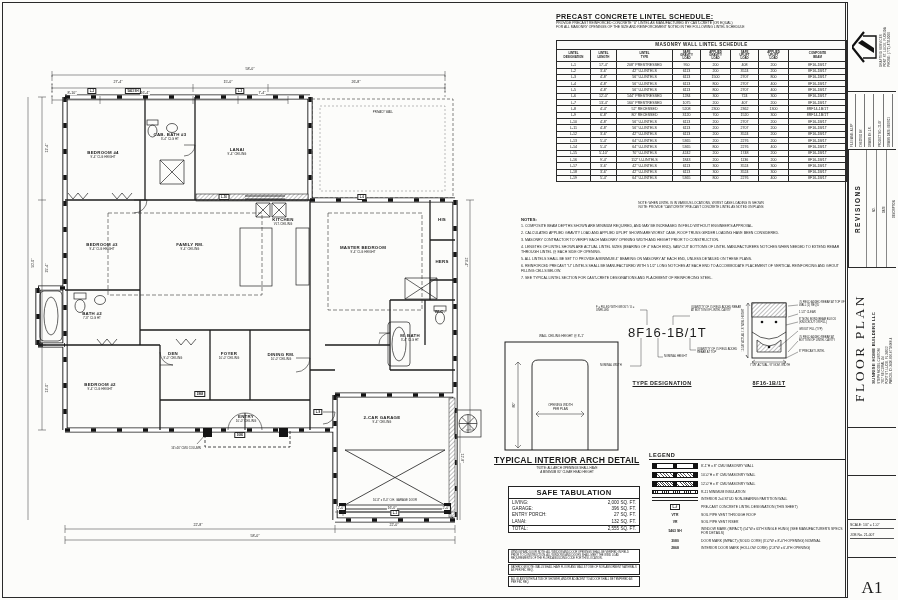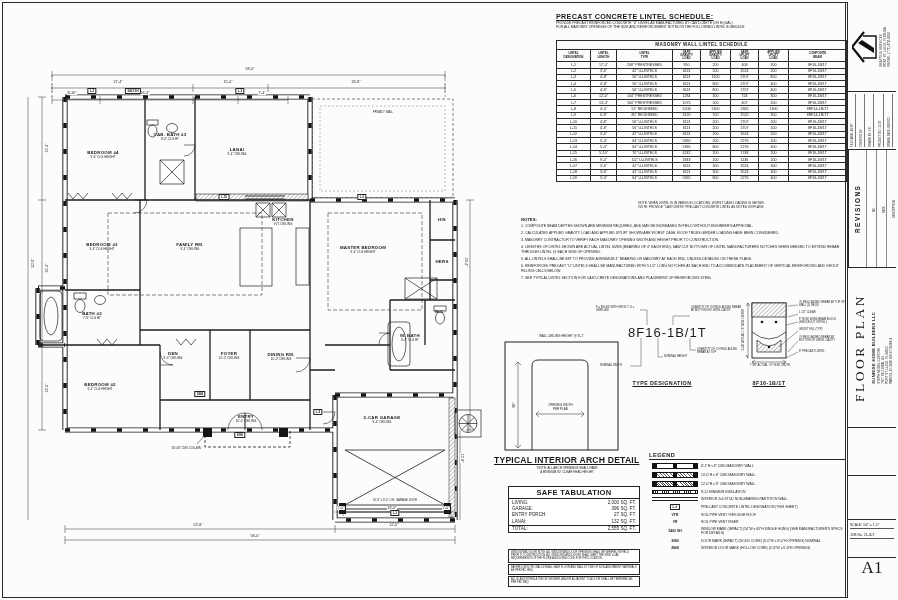--- a/index.html
+++ b/index.html
@@ -88,21 +88,21 @@
   .tb-rev .rv-cols { flex:1; display:flex; flex-direction:row; }
   .tb-rev .rv-cols .col { flex:1; border-right:.4px solid #888; font-size:2.6px; display:flex; align-items:flex-end; justify-content:center; padding-bottom:2px; }
   .tb-title { top:266px; height:160px; display:flex; flex-direction:row; align-items:center; justify-content:center; gap:3px; }
   .tb-title .big { font-family:"Liberation Serif", serif; font-size:13.5px; letter-spacing:2.5px; font-weight:400; }
   .tb-title .client { font-size:3px; line-height:1.35; }
   .tb-title .client .cname { font-size:4.2px; font-weight:700; letter-spacing:.3px; }
   .tb-e1 { top:426px; height:48px; }
   .tb-e2 { top:474px; height:44px; }
   .tb-scale { top:518px; height:38px; padding:3px 2px; }
   .tb-scale div { font-size:3.4px; border-bottom:.5px solid #555; margin-bottom:4px; padding-bottom:1px; white-space:nowrap; }
-  .tb-sheet { top:556px; height:40px; display:flex; align-items:flex-start; justify-content:center; border-bottom:none; }
+  .tb-sheet { top:556px; height:40px; display:flex; align-items:flex-end; justify-content:center; border-bottom:none; }
   .tb-sheet span { font-family:"Liberation Serif", serif; font-size:17px; }
 </style>
 </head>
 <body>
 
 <div class="sheet">
   <div class="frame"></div>
   <div class="tb-sep"></div>
 
   <svg class="lines" viewBox="0 0 898 600">

